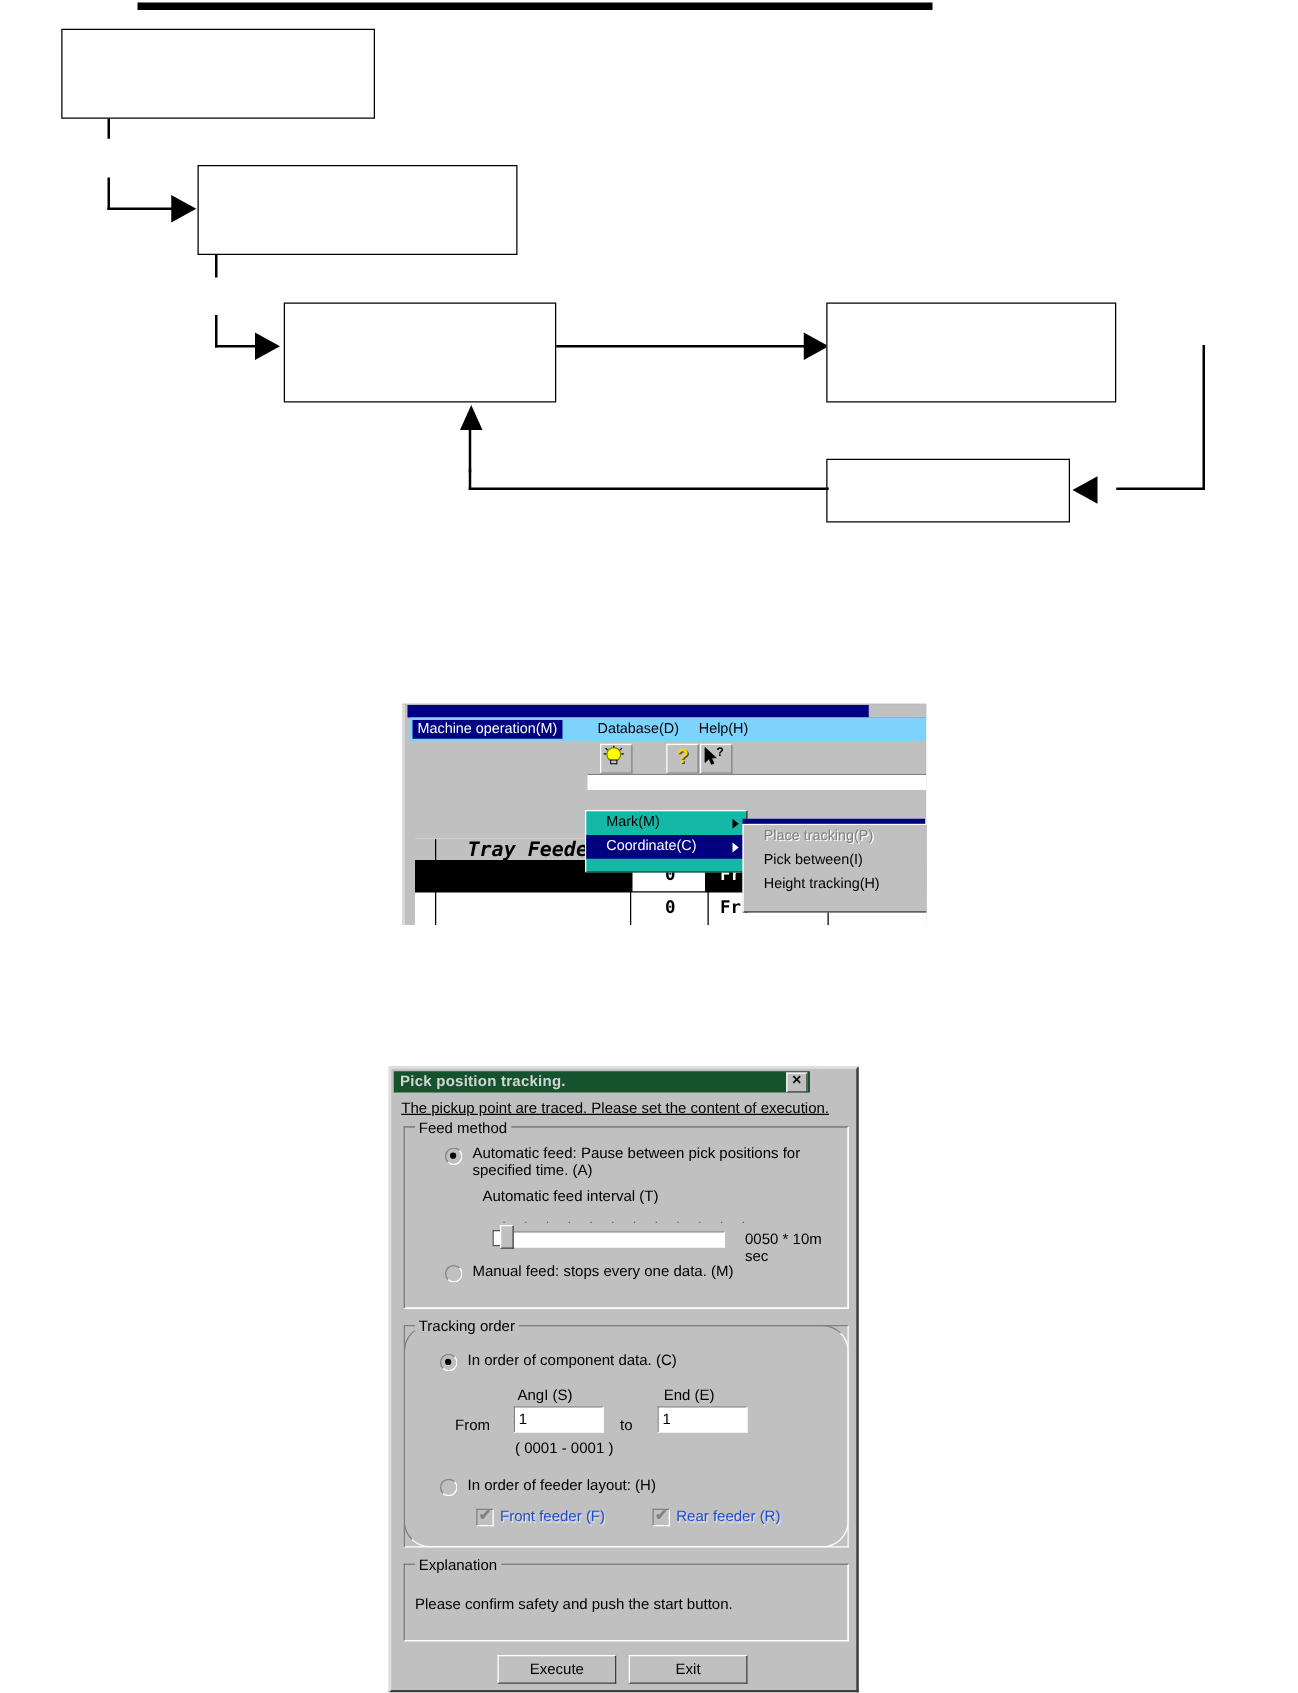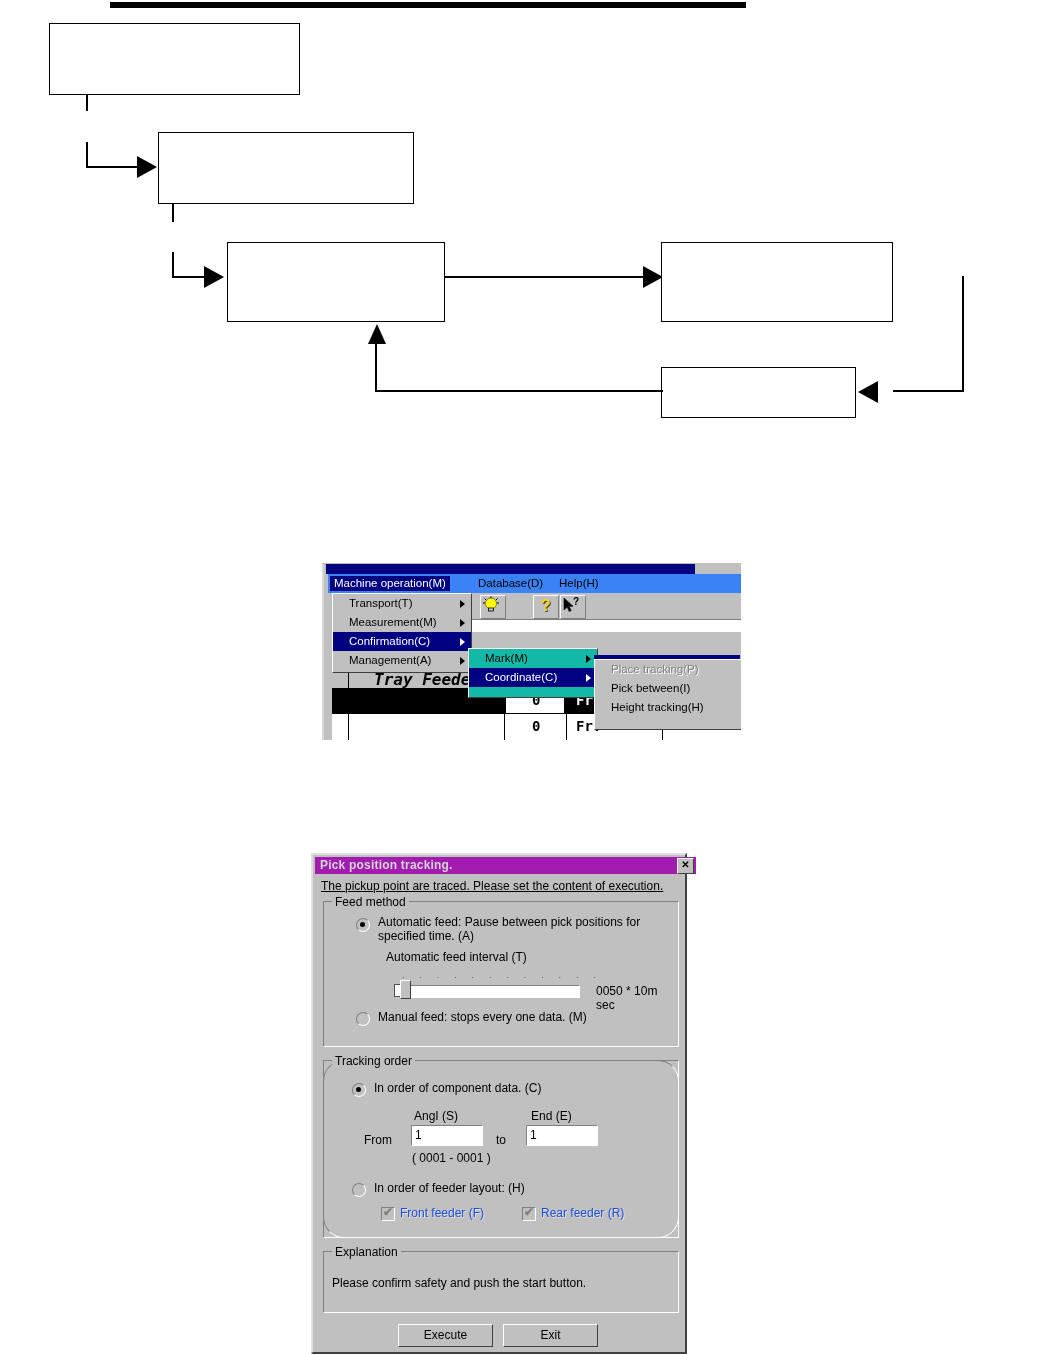--- a/index.html
+++ b/index.html
@@ -25,21 +25,21 @@
 
   
   .w95{font-family:"Liberation Sans", sans-serif;font-size:11px;color:#000;}
 
   
   #menu-shot{position:absolute;left:322px;top:563px;width:417px;height:176px;
              background:#c0c0c0;overflow:hidden;
              border-left:2px solid #d8d8d8;border-top:1px solid #bdbdbd;}
   #menu-titlebar{position:absolute;left:2px;top:0;width:415px;height:10px;background:#000080;}
   #menu-titlebar .tb-right{position:absolute;right:0;top:0;width:46px;height:10px;background:#c0c0c0;}
-  #menubar{position:absolute;left:4px;top:10px;width:413px;height:19px;background:#3b82f6;}
+  #menubar{position:absolute;left:4px;top:10px;width:413px;height:19px;background:#7dd3fc;}
   .mb-item{position:absolute;top:2px;height:15px;line-height:15px;font-size:11.5px;
            padding:0 4px;white-space:nowrap;}
   .mb-item.sel{background:#000080;color:#fff;}
   #toolbar-area{position:absolute;left:146px;top:29px;width:271px;height:26px;background:#c0c0c0;}
   .tb-btn{position:absolute;top:2px;width:24px;height:22px;background:#c0c0c0;
           border-top:1.5px solid #fff;border-left:1.5px solid #fff;
           border-right:1.5px solid #808080;border-bottom:1.5px solid #808080;}
   #white-strip{position:absolute;left:146px;top:55px;width:271px;height:12px;background:#fff;
                border-top:1px solid #808080;}
 
@@ -74,21 +74,21 @@
   .row-sel{position:absolute;left:0;top:17px;width:409px;height:26px;background:#000;}
   .cell-w{position:absolute;background:#fff;}
   .cell-txt{position:absolute;font-family:"DejaVu Sans Mono",monospace;font-size:14px;font-weight:bold;}
 
   
   #dlg{position:absolute;left:311px;top:853px;width:376px;height:501px;
        background:#c0c0c0;
        border-top:2px solid #dfdfdf;border-left:2px solid #dfdfdf;
        border-right:2px solid #404040;border-bottom:2px solid #404040;
        box-sizing:border-box;font-size:11.5px;color:#000;}
-  #dlg-title{position:absolute;left:2px;top:2px;width:333px;height:17px;background:#a21caf;padding-left:48px;}
+  #dlg-title{position:absolute;left:2px;top:2px;width:333px;height:17px;background:#14532d;}
   #dlg-title .t{position:absolute;left:5px;top:1px;font-size:12px;font-weight:bold;color:#d4d4d4;
                 letter-spacing:.2px;}
   #dlg-close{position:absolute;right:2px;top:1px;width:15px;height:14px;background:#c0c0c0;
              border-top:1.5px solid #fff;border-left:1.5px solid #fff;
              border-right:1.5px solid #404040;border-bottom:1.5px solid #404040;
              font-size:10px;line-height:11px;text-align:center;font-weight:bold;color:#000;}
   #dlg-desc{position:absolute;left:8px;top:24px;width:358px;font-size:12px;text-decoration:underline;}
 
   .grp{position:absolute;border:1px solid #808080;border-right-color:#fff;border-bottom-color:#fff;
        box-sizing:border-box;}
@@ -218,38 +218,20 @@
       <div class="cell-txt" style="left:200px;top:21px;color:#000;">0</div>
       <div class="cell-txt" style="left:244px;top:21px;color:#fff;">Fr.</div>
       <div class="cell-txt" style="left:200px;top:47px;color:#000;">0</div>
       <div class="cell-txt" style="left:244px;top:47px;color:#000;">Fr.</div>
       <div class="tdiv" style="left:16px;"></div>
       <div class="tdiv" style="left:172px;"></div>
       <div class="tdiv" style="left:234px;"></div>
       <div class="tdiv" style="left:330px;"></div>
     </div>
 
-    <div id="menu-l1">
-      <div class="mi">
-        <span>Transport(T)</span>
-        <span class="sub"></span>
-      </div>
-      <div class="mi">
-        <span>Measurement(M)</span>
-        <span class="sub"></span>
-      </div>
-      <div class="mi sel">
-        <span>Confirmation(C)</span>
-        <span class="sub"></span>
-      </div>
-      <div class="mi">
-        <span>Management(A)</span>
-        <span class="sub"></span>
-      </div>
-    </div>
 
     <div id="menu-l2">
       <div class="mi">
         <span>Mark(M)</span>
         <span class="sub"></span>
       </div>
       <div class="mi sel">
         <span>Coordinate(C)</span>
         <span class="sub"></span>
       </div>

